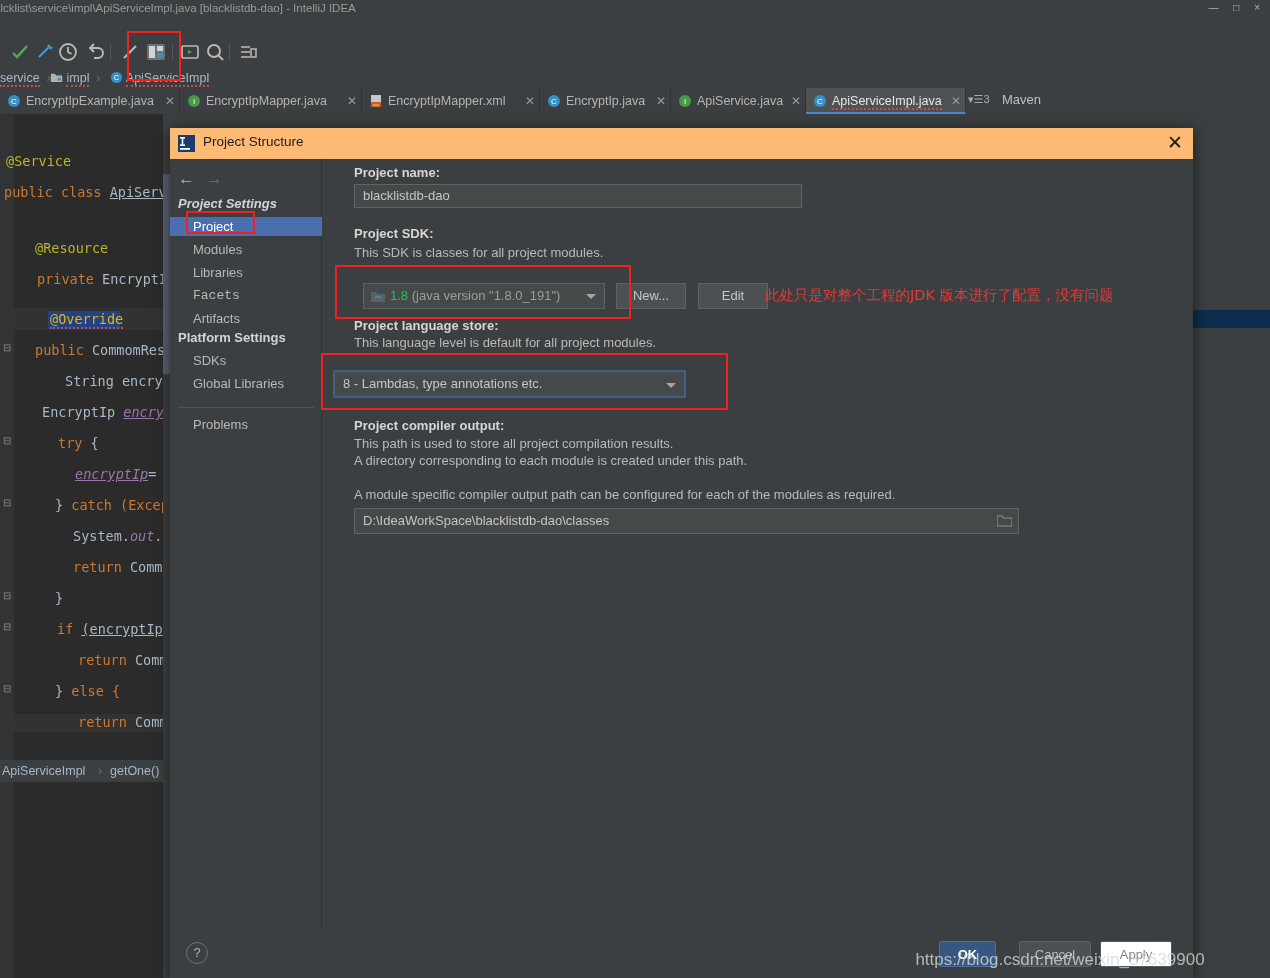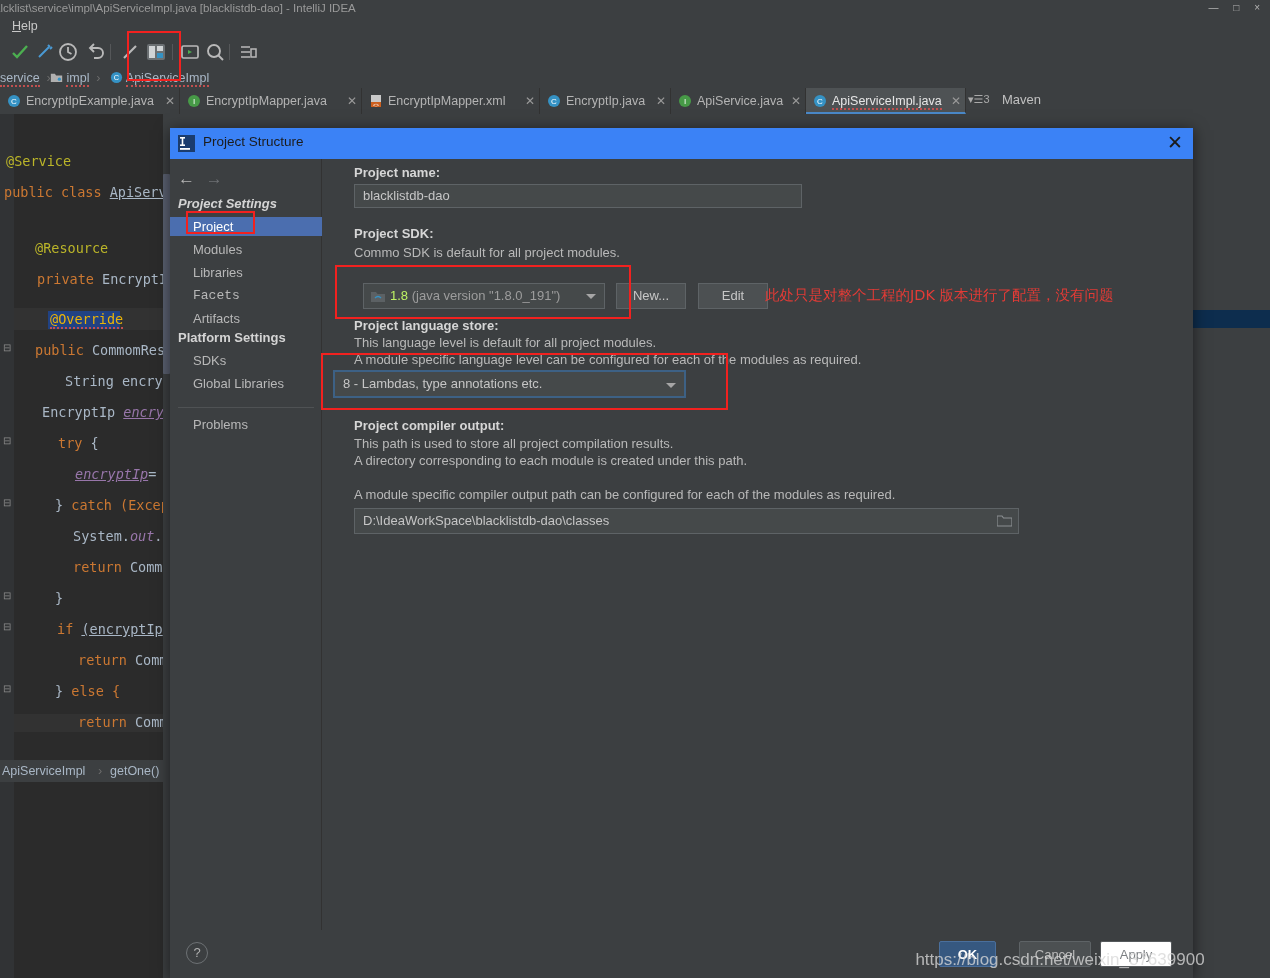--- a/index.html
+++ b/index.html
@@ -116,21 +116,21 @@
   }
   .sb-item { position:absolute; top:0; white-space:nowrap; }
 
   
   #dialog {
     position:absolute; left:170px; top:128px; width:1023px; height:850px;
     background:#3c3f41; box-shadow:0 2px 14px rgba(0,0,0,.55);
   }
   .dlg-title {
     position:absolute; left:0; top:0; width:1023px; height:31px;
-    background:#3b82f6; color:#000000;
+    background:#fdba74; color:#000000;
   }
   .dlg-title .t {
     position:absolute; left:33px; top:6px; font-size:13.5px; color:#1c1c1c;
   }
   .dlg-icon { position:absolute; left:8px; top:7px; width:17px; height:17px; }
   .dlg-close {
     position:absolute; right:7px; top:5px; width:22px; height:22px;
     color:#1a1a1a; font-size:19px; line-height:20px; text-align:center;
   }
 
@@ -213,23 +213,20 @@
 </head>
 <body>
 
 <div id="ide">
 
   <div class="ide-titlebar">
     <span class="tt">alcklist\service\impl\ApiServiceImpl.java [blacklistdb-dao] - IntelliJ IDEA</span>
     <span class="wbtns">— □ ×</span>
   </div>
 
-  <div class="menubar">
-    <span class="mi" style="left:12px;"><u>H</u>elp</span>
-  </div>
 
   <div class="toolbar">
 
     <span class="tb-ico" style="left:8px;">
       <svg width="24" height="24" viewBox="0 0 24 24">
           <path d="M5 13 l4 4 L19 6" stroke="#4caf50" stroke-width="2.4" fill="none"></path>
         </svg>
     </span>
     <span class="tb-ico" style="left:32px;">
       <svg width="24" height="24" viewBox="0 0 24 24">
@@ -490,41 +487,40 @@
     </div>
 
     <div class="pane">
 
       <div class="lbl-bold" style="left:32px; top:6px;">Project name:</div>
       <div class="textfield" style="left:32px; top:25px; width:448px; height:24px;">
         <span>blacklistdb-dao</span>
       </div>
 
       <div class="lbl-bold" style="left:32px; top:67px;">Project SDK:</div>
-      <div class="lbl" style="left:32px; top:86px;">Commo SDK is default for all project modules.</div>
+      <div class="lbl" style="left:32px; top:86px;">This SDK is classes for all project modules.</div>
 
       <div class="combo" style="left:41px; top:124px; width:242px; height:26px; padding-left:26px;">
         <svg class="sdk-icon" viewBox="0 0 14 13">
           <path d="M0 2 h5 l1.5 2 H14 v8 H0 z" fill="#5c6164"></path>
           <path d="M4 8 q3 -3 6 0" stroke="#3592c4" stroke-width="1.4" fill="none"></path>
         </svg>
-        <span style="color:#bef264;">1.8</span>
+        <span style="color:#22c55e;">1.8</span>
         <span style="color:#9d9d9d;">(java version "1.8.0_191")</span>
         <span class="arrow-dn"></span>
       </div>
       <div class="btn" style="left:294px; top:124px; width:70px; height:26px;">
         <span>New...</span>
       </div>
       <div class="btn" style="left:376px; top:124px; width:70px; height:26px;">
         <span>Edit</span>
       </div>
 
       <div class="lbl-bold" style="left:32px; top:159px;">Project language store:</div>
       <div class="lbl" style="left:32px; top:176px;">This language level is default for all project modules.</div>
-      <div class="lbl" style="left:32px; top:193px;">A module specific language level can be configured for each of the modules as required.</div>
 
       <div class="combo focused" style="left:11px; top:211px; width:353px; height:28px;">
         <span>8 - Lambdas, type annotations etc.</span>
         <span class="arrow-dn" style="top:11px;"></span>
       </div>
 
       <div class="lbl-bold" style="left:32px; top:259px;">Project compiler output:</div>
       <div class="lbl" style="left:32px; top:277px;">This path is used to store all project compilation results.</div>
       <div class="lbl" style="left:32px; top:294px;">A directory corresponding to each module is created under this path.</div>
       <div class="lbl" style="left:32px; top:328px;">A module specific compiler output path can be configured for each of the modules as required.</div>

